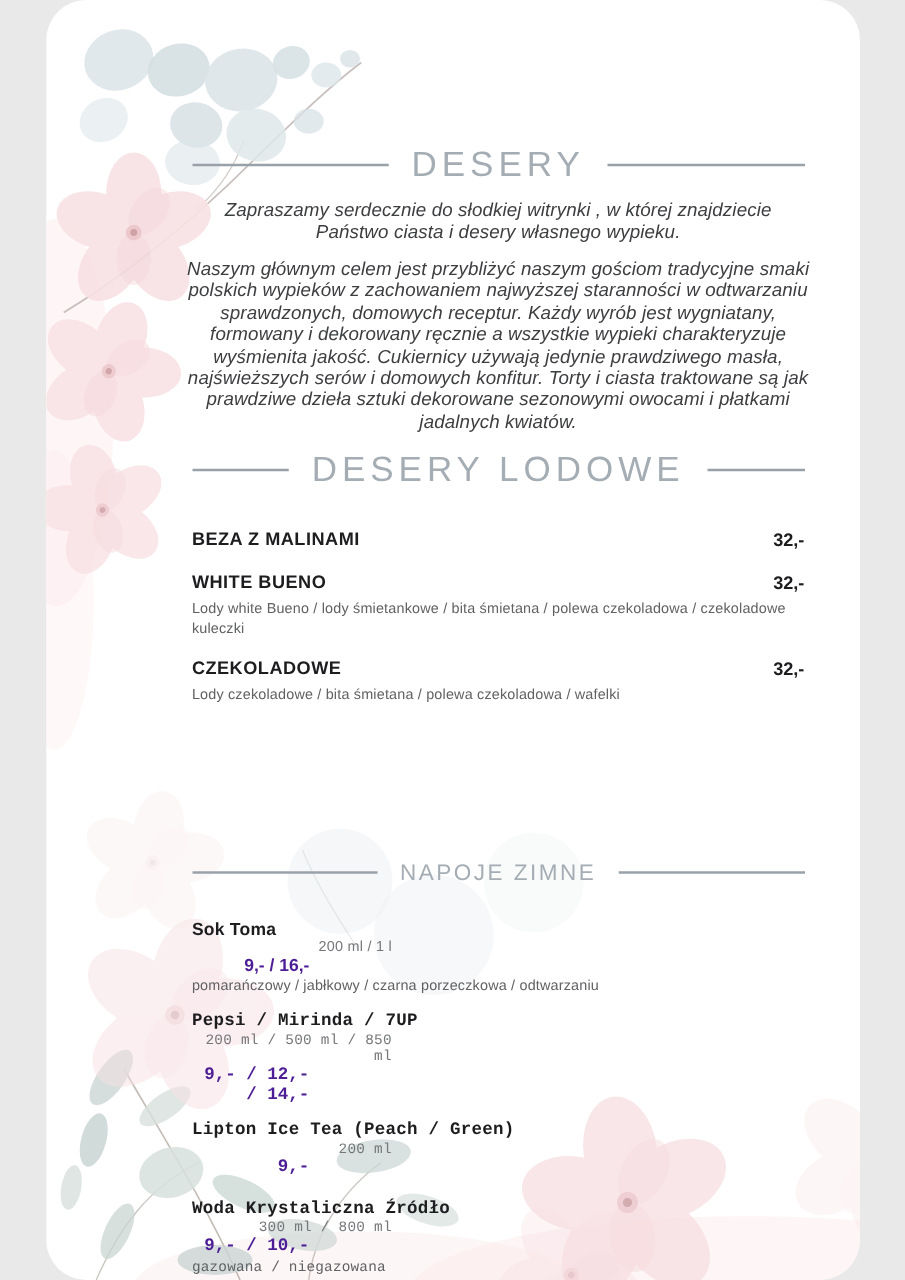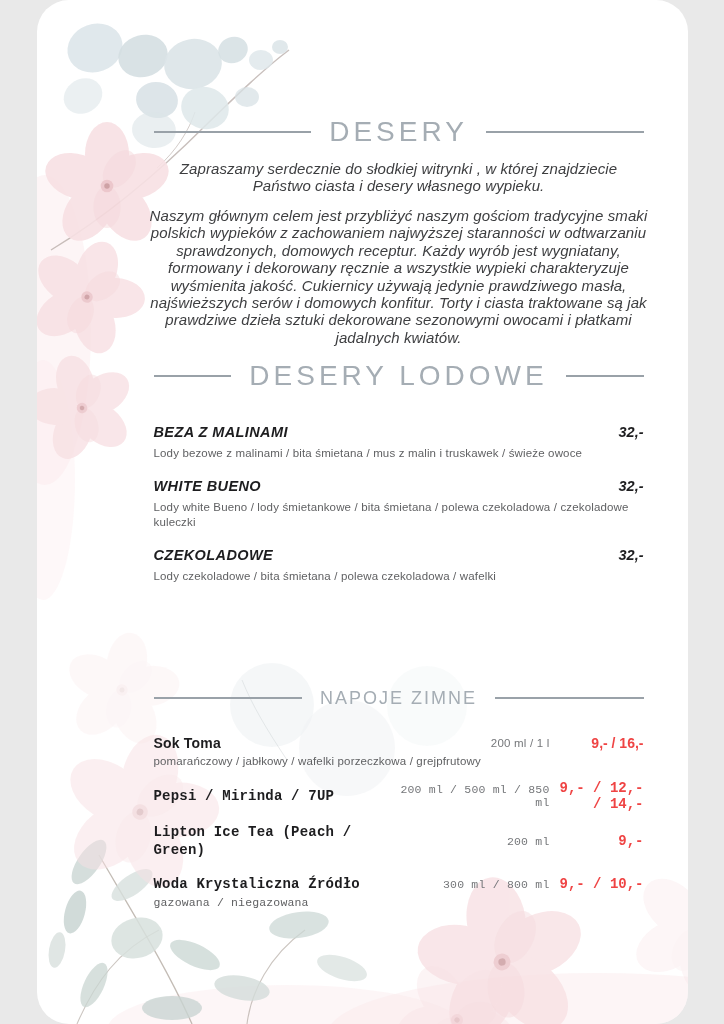--- a/index.html
+++ b/index.html
@@ -26,37 +26,37 @@
   .hdr-sm .rule { height:2px; background:#9aa2a9; }
 
   
   .intro {
     font-style:italic; text-align:center; color:#3d3e40;
     font-size:15px; line-height:17.4px; letter-spacing:.1px;
   }
 
   
   .item + .item { margin-top:15px; }
-  .item-row { display:flex; align-items:flex-start; justify-content:space-between;font-style:italic; }
+  .item-row { display:flex; align-items:center; justify-content:space-between; }
   .item-name { font-weight:bold; font-size:14.5px; letter-spacing:.4px; line-height:18px; color:#1d1d1f; }
   .item-note { font-weight:400; font-size:11.5px; letter-spacing:.2px; color:#3c3d3f; margin-left:5px; }
   .item-price { font-weight:bold; font-size:14.5px; line-height:18px; color:#1d1d1f; }
   .item-desc {
     margin-top:4px; max-width:478px;
     font-size:11.5px; line-height:15.5px; color:#606163; letter-spacing:.15px;
   }
   .item-desc:empty { display:none; }
 
   
   .drink + .drink { margin-top:11px;font-family:Liberation Mono, monospace; }
   .drink.spaced { margin-top:16px; }
-  .drink-row { display:flex; align-items:center; }
+  .drink-row { display:flex; align-items:flex-start;flex-direction:column; }
   .drink-name { flex:1; font-weight:bold; font-size:14px; letter-spacing:.2px; line-height:18px; color:#1d1d1f; }
   .drink-volume { width:160px; text-align:right; font-size:11.5px; color:#75777a; letter-spacing:.2px; }
-  .drink-price { width:94px; text-align:right; font-weight:bold; font-size:14px; color:#ef4444; }
+  .drink-price { width:94px; text-align:right; font-weight:bold; font-size:14px; color:#4c1d95; }
   .drink-desc {
     margin-top:2px; font-size:11.5px; line-height:15px; color:#606163; letter-spacing:.15px;
   }
   .drink-desc:empty { display:none; }
 
   
   .main-header   { top:112px; }
   .intro-lead    { top:160px; }
   .intro-body    { top:207px; left:112px; width:500px; }
   .dessert-header{ top:356px; }
@@ -163,21 +163,20 @@
     <span class="rule"></span>
   </div>
 
   <div class="content-block dessert-items">
 
     <div class="item">
       <div class="item-row">
         <span class="item-name"><span>BEZA Z MALINAMI</span><span class="item-note"></span></span>
         <span class="item-price">32,-</span>
       </div>
-      <div class="item-desc">Lody bezowe z malinami / bita śmietana / mus z malin i truskawek / świeże owoce</div>
     </div>
 
     <div class="item">
       <div class="item-row">
         <span class="item-name"><span>WHITE BUENO</span><span class="item-note"></span></span>
         <span class="item-price">32,-</span>
       </div>
       <div class="item-desc">Lody white Bueno / lody śmietankowe / bita śmietana / polewa czekoladowa / czekoladowe kuleczki</div>
     </div>
 
@@ -199,21 +198,21 @@
   </div>
 
   <div class="content-block drink-items">
 
     <div class="drink">
       <div class="drink-row">
         <span class="drink-name">Sok Toma</span>
         <span class="drink-volume">200 ml  /  1 l</span>
         <span class="drink-price">9,- / 16,-</span>
       </div>
-      <div class="drink-desc">pomarańczowy / jabłkowy / wafelki porzeczkowa / grejpfrutowy</div>
+      <div class="drink-desc">pomarańczowy / jabłkowy / czarna porzeczkowa / odtwarzaniu</div>
     </div>
 
     <div class="drink">
       <div class="drink-row">
         <span class="drink-name">Pepsi / Mirinda / 7UP</span>
         <span class="drink-volume">200 ml  /  500 ml  /  850 ml</span>
         <span class="drink-price">9,- / 12,- / 14,-</span>
       </div>
 
     </div>

